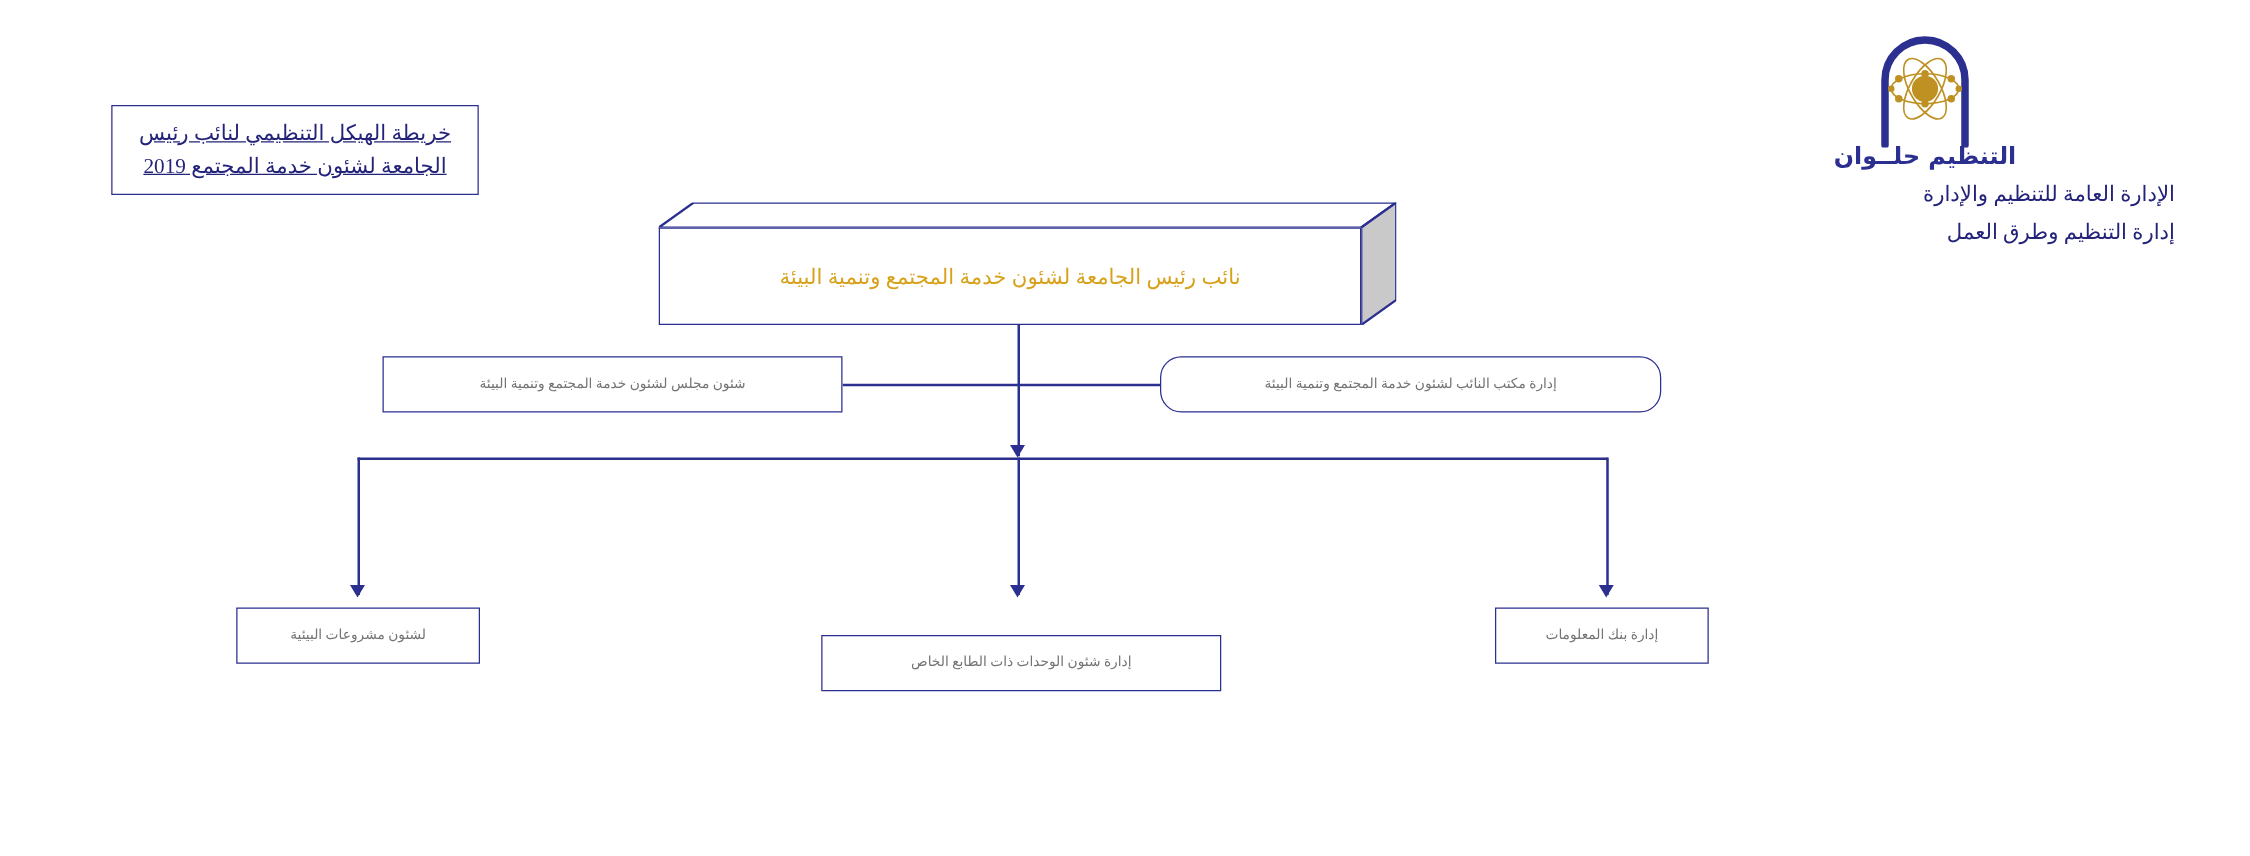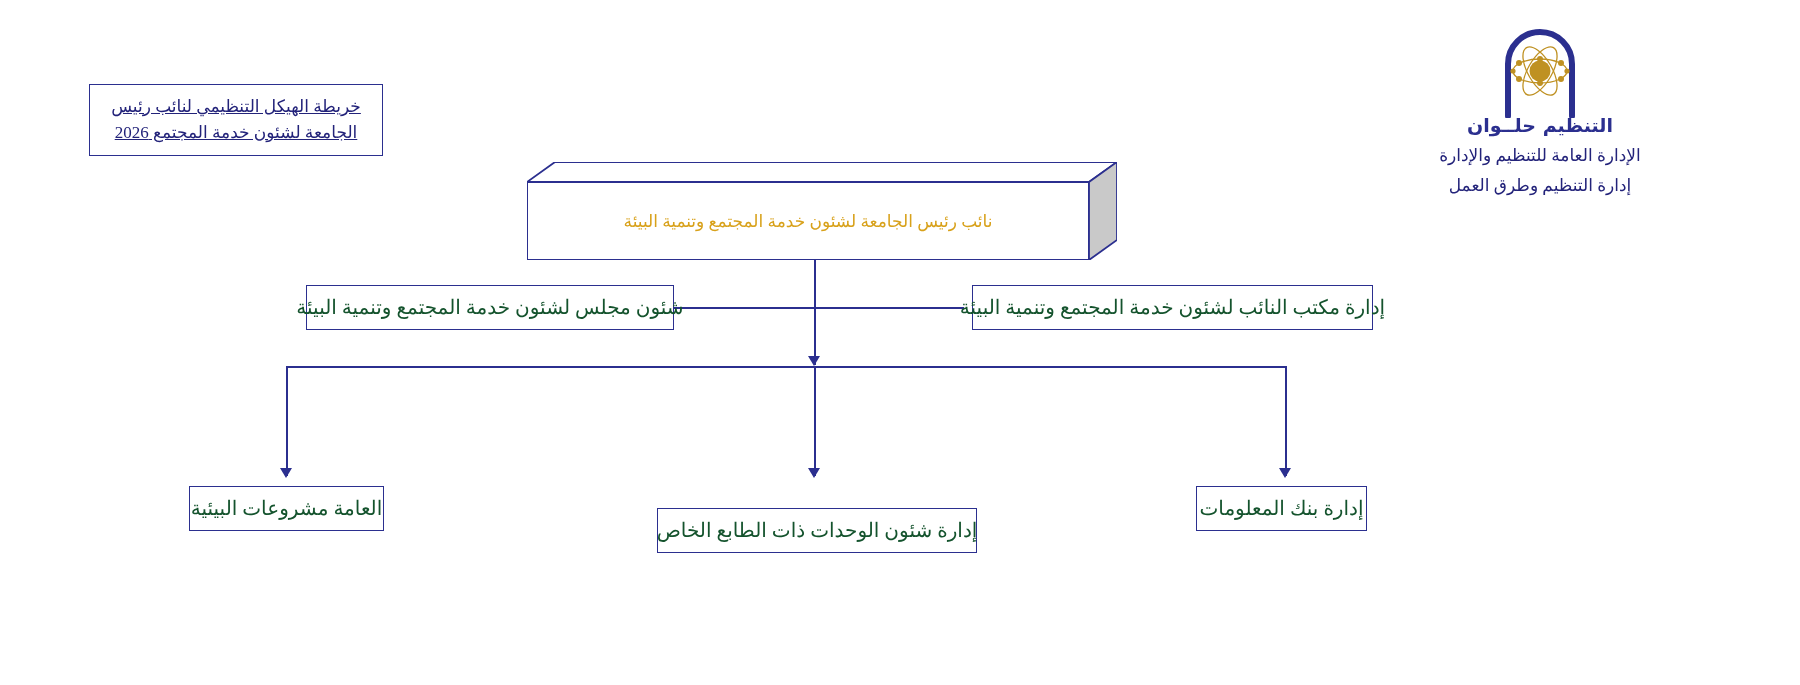--- a/index.html
+++ b/index.html
@@ -19,22 +19,22 @@
   
   .box{
     position:absolute;
     box-sizing:border-box;
     border:1.6px solid #2b2f8f;
     background:#ffffff;
     display:flex;
     align-items:center;
     justify-content:center;
     text-align:center;
-    color:#14532d;
-    font-size:20px;
+    color:#737373;
+    font-size:11px;
     line-height:1.45;
     padding:4px 10px;
     direction:rtl;
     white-space:nowrap;
   }
 
   
   #title-box{
     left:89px;
     top:84px;
@@ -75,20 +75,21 @@
     font-size:19px;
     letter-spacing:1px;
     color:#2b2f8f;
     margin-top:-4px;
   }
   .hdr-line{
     font-size:17px;
     color:#23237a;
     margin-top:9px;
     direction:rtl;
+    text-align:right;
   }
 
   
   #top3d{
     position:absolute;
     left:527px;
     top:162px;
     width:590px;
     height:98px;
     padding-left:34px;
@@ -135,21 +136,21 @@
   }
 </style>
 </head>
 <body>
 
 <div id="canvas">
 
   <div class="box" id="title-box">
     <div>
       <span class="ttl">خريطة الهيكل التنظيمي لنائب رئيس</span>
-      <span class="ttl">الجامعة لشئون خدمة المجتمع 2026</span>
+      <span class="ttl">الجامعة لشئون خدمة المجتمع 2019</span>
     </div>
   </div>
 
   <div id="header-block">
     <div id="logo-wrap">
       <div id="logo">
         <svg viewBox="0 0 96 100" width="96" height="100" aria-hidden="true">
 
           <path d="M16 98 L16 46 A32 32 0 0 1 80 46 L80 98" fill="none" stroke="#2b2f8f" stroke-width="6" stroke-linecap="round"></path>
 
@@ -191,37 +192,37 @@
 
   <div class="conn v" style="left:814px; top:260px; height:105px;"></div>
   <div class="arrow" style="left:808px; top:356px;"></div>
 
   <div class="conn h" style="left:674px; top:307px; width:290px;"></div>
 
   <div class="box" style="left:306px; top:285px; width:368px; height:45px;">
     <span>شئون مجلس لشئون خدمة المجتمع وتنمية البيئة</span>
   </div>
 
-  <div class="box" style="left:972px; top:285px; width:401px; height:45px;">
+  <div class="box" style="left:928px; top:285px; width:401px; height:45px;border-radius:17px;">
     <span>إدارة مكتب النائب لشئون خدمة المجتمع وتنمية البيئة</span>
   </div>
 
   <div class="conn h" style="left:286px; top:366px; width:1000px;"></div>
 
   <div class="conn v" style="left:286px; top:366px; height:110px;"></div>
   <div class="arrow" style="left:280px; top:468px;"></div>
 
   <div class="conn v" style="left:814px; top:366px; height:110px;"></div>
   <div class="arrow" style="left:808px; top:468px;"></div>
 
   <div class="conn v" style="left:1285px; top:366px; height:110px;"></div>
   <div class="arrow" style="left:1279px; top:468px;"></div>
 
   <div class="box" style="left:189px; top:486px; width:195px; height:45px;">
-    <span>العامة مشروعات البيئية</span>
+    <span>لشئون مشروعات البيئية</span>
   </div>
 
   <div class="box" style="left:657px; top:486px; width:320px; height:45px;margin-top:22px;">
     <span>إدارة شئون الوحدات ذات الطابع الخاص</span>
   </div>
 
   <div class="box" style="left:1196px; top:486px; width:171px; height:45px;">
     <span>إدارة بنك المعلومات</span>
   </div>
 

